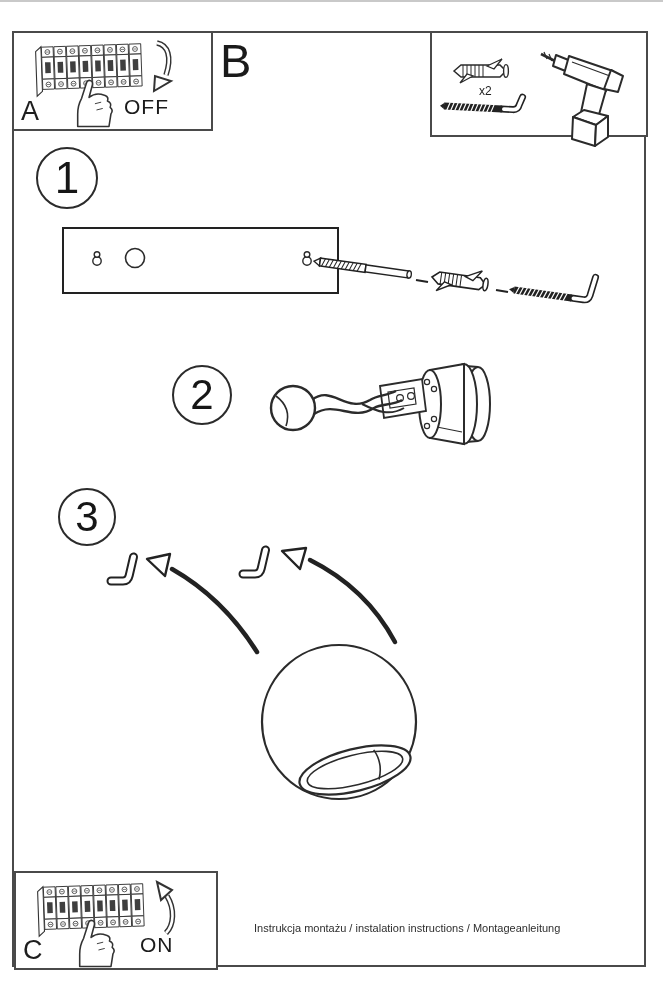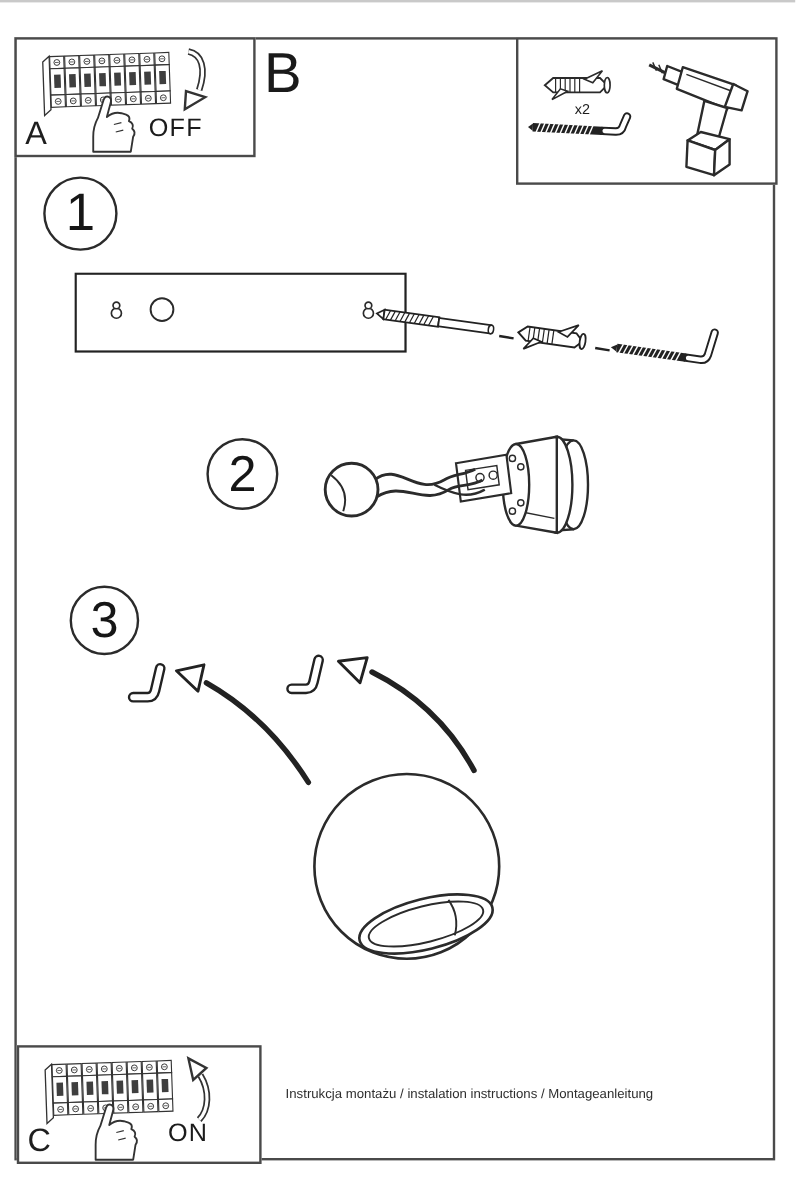--- a/index.html
+++ b/index.html
@@ -3,33 +3,33 @@
 <meta charset="utf-8">
 <style>
   html,body{margin:0;padding:0;background:#fff;}
   .canvas{position:relative;width:663px;height:995px;background:#fff;overflow:hidden;
           font-family:"Liberation Sans",sans-serif;color:#222;}
   .abs{position:absolute;}
   .top-edge{left:0;top:0;width:663px;height:2px;background:#c9c9c9;}
   .page-border{left:12px;top:31px;width:634px;height:936px;border:2px solid #4a4a4a;box-sizing:border-box;background:#fff;}
   .panel-box{border:2px solid #4a4a4a;box-sizing:border-box;background:#fff;}
   .box-a{left:12px;top:31px;width:201px;height:100px;}
-  .box-b{left:430px;top:31px;width:218px;height:123px;}
+  .box-b{left:430px;top:31px;width:218px;height:106px;}
   .box-c{left:14px;top:871px;width:204px;height:99px;}
   .corner-letter{position:absolute;left:7px;bottom:2px;font-size:27px;color:#1e1e1e;}
   .state-label{position:absolute;font-size:21px;letter-spacing:1px;color:#1b1b1b;}
   .letter-b{left:220px;top:33px;font-size:47px;color:#1a1a1a;}
   .qty{font-size:12px;color:#1e1e1e;}
   .step-circle{border:2px solid #2b2b2b;border-radius:50%;background:#fff;
                display:flex;align-items:center;justify-content:center;color:#161616;}
   .c1{left:36px;top:147px;width:58px;height:58px;font-size:44px;}
   .c2{left:172px;top:365px;width:56px;height:56px;font-size:42px;}
   .c3{left:58px;top:488px;width:54px;height:54px;font-size:42px;}
   .footer{left:238px;top:904px;width:410px;font-size:11px;line-height:17.5px;color:#2e2e2e;}
-  .footer p{margin:0;}
+  .footer p{margin:16px;}
   svg{display:block;}
 </style>
 </head>
 <body>
 
 <div class="canvas">
 
   <svg width="0" height="0" style="position:absolute">
     <defs>
       <g id="bcell">

